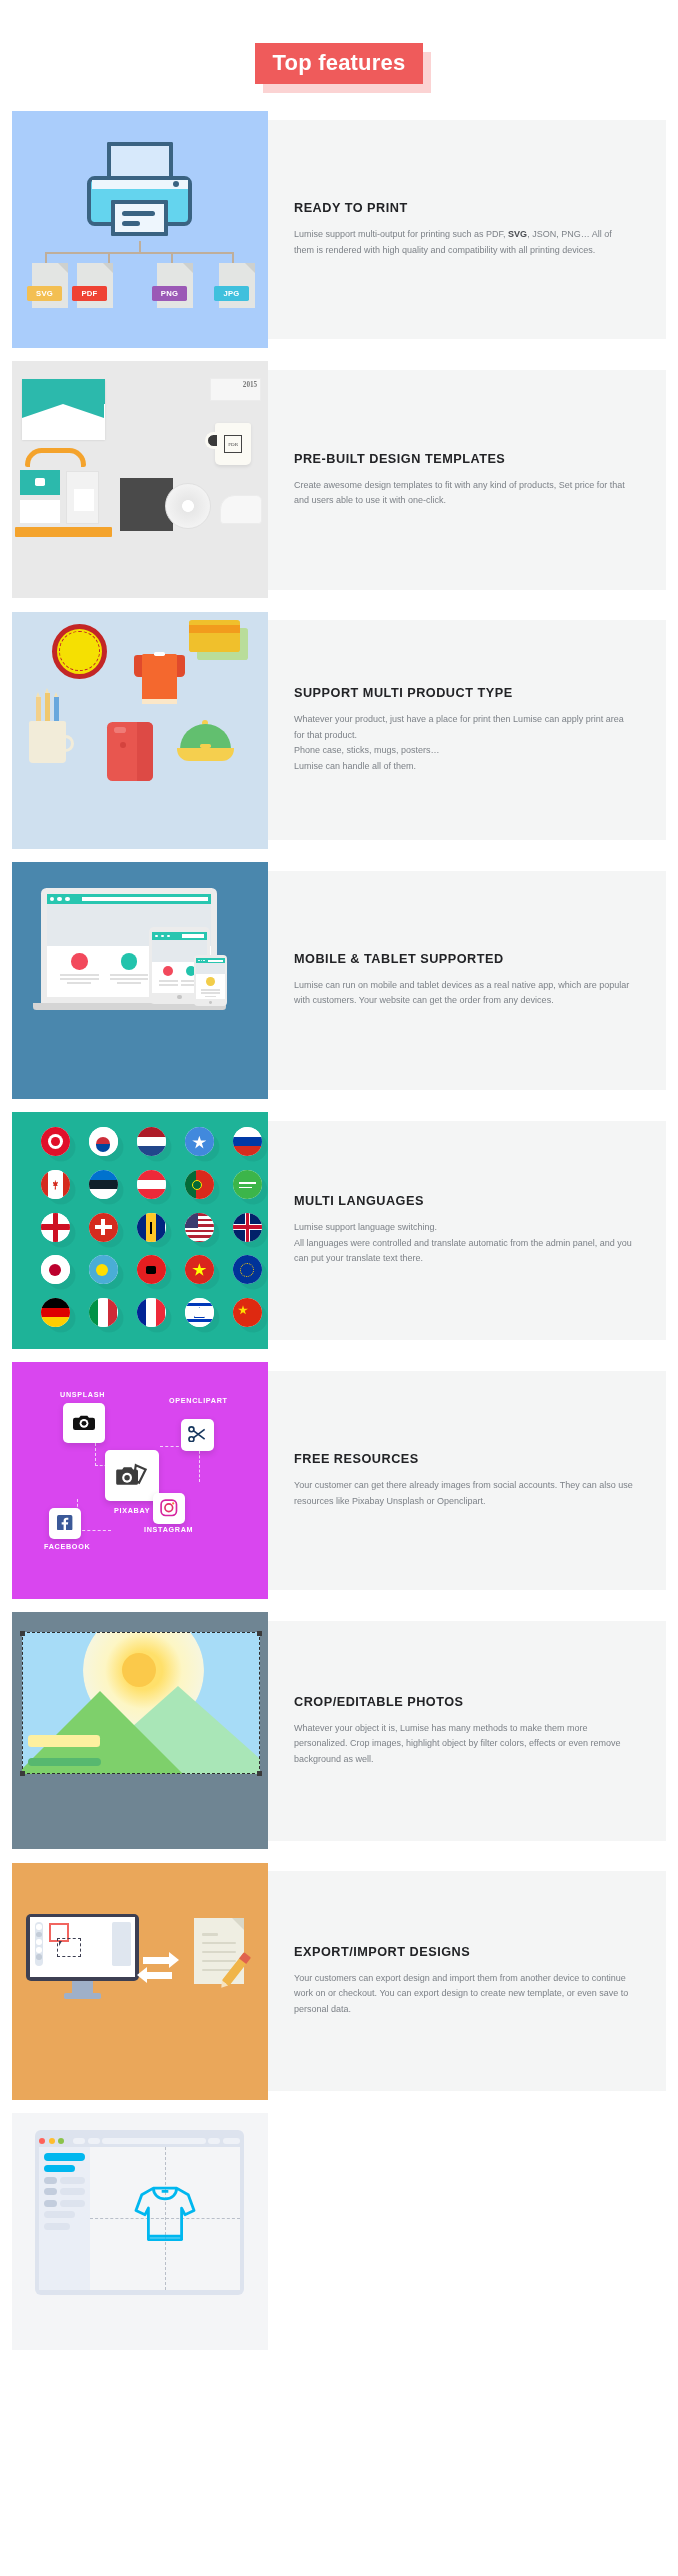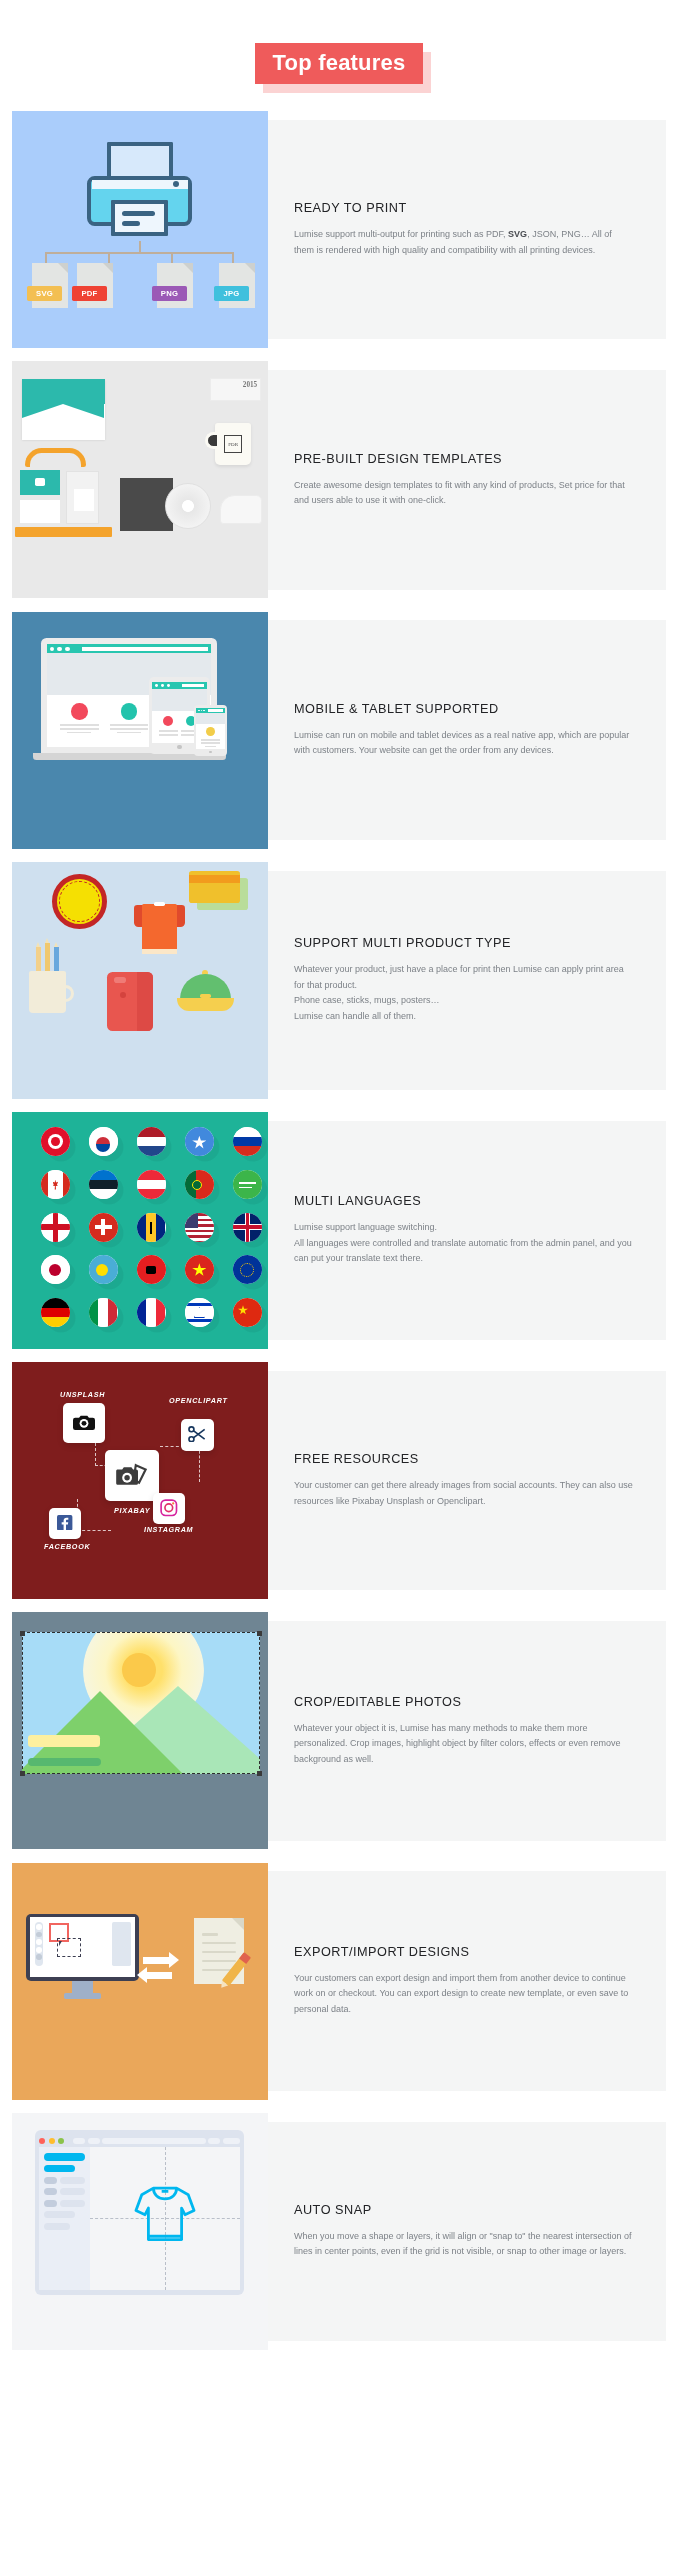--- a/index.html
+++ b/index.html
@@ -40,21 +40,21 @@
     position: absolute;
     left: 12px; top: 8.8px; right: 12px; bottom: 8.8px;
     background: #f4f5f5;
     padding: 0 32px 0 282px;
     display: flex;
     flex-direction: column;
     justify-content: center;
   }
   .feature h3 {
     font-size: 12.7px;
-    font-weight: 400;
+    font-weight: 700;
     letter-spacing: 0.5px;
     color: #222326;
     margin-bottom: 12px;
     text-transform: uppercase;
   }
   .feature p {
     font-size: 9px;
     line-height: 1.72;
     color: #7d8288;
     max-width: 352px;
@@ -181,21 +181,21 @@
 
   
   .bg-flags { background: #1eb398; }
   .flaggrid { position: absolute; left: 29px; top: 15.4px; display: grid; grid-template-columns: repeat(5, 36px);
               grid-template-rows: repeat(5, 35px); gap: 7.7px 12px; }
   .flag { width: 29px; height: 29px; border-radius: 50%; overflow: hidden; position: relative; background: #fff;
           box-shadow: 5.5px 5.5px 0 rgba(0,0,0,.05); }
   .flag > span { position: absolute; display: block; }
 
   
-  .bg-res { background: #7f1d1d; font-style: italic; }
+  .bg-res { background: #d946ef; }
   .restile { position: absolute; background: #fff; border-radius: 5px; box-shadow: 0 2.2px 6.6px rgba(0,0,0,.13);
              display: flex; align-items: center; justify-content: center; }
   .reslabel { position: absolute; color: #fff; font-size: 7.2px; font-weight: 700; letter-spacing: 0.7px; }
   .dashline { position: absolute; border: 0.6px dashed rgba(255,255,255,.75); }
 
   
   .bg-exp { background: #eaa75a; }
   .monitor { left: 14.3px; top: 51px; width: 113px; }
   .monitor .bez { width: 113px; height: 67px; background: #3d3f52; border-radius: 5px; padding: 3.9px; }
   .monitor .win { width: 100%; height: 100%; background: #fff; position: relative; }
@@ -321,20 +321,63 @@
         <div class="mk mk-ticket">
           <div class="yr">2015</div>
         </div>
         <div class="mk mk-mug">
           <div class="handle"></div>
           <div class="sq" style="font-size:5px;display:flex;align-items:center;justify-content:center;color:#444">FDR</div>
         </div>
         <div class="mk mk-cd"></div>
         <div class="mk-disc abs"></div>
         <div class="mk mk-shoe"></div>
+      </div>
+    </div>
+  </section>
+
+  <section class="feature">
+    <div class="text-panel">
+      <h3>SUPPORT MULTI PRODUCT TYPE</h3>
+      <p>Whatever your product, just have a place for print then Lumise can apply print area for that product.
+Phone case, sticks, mugs, posters…
+Lumise can handle all of them.</p>
+    </div>
+    <div class="art bg-prod">
+      <div class="art-inner">
+        <div class="abs pin"></div>
+        <div class="abs tee">
+          <div class="slv-l"></div>
+            <div class="slv-r"></div>
+            <div class="body"></div>
+            <div class="nk"></div>
+            <div class="hem"></div>
+        </div>
+        <div class="abs ccard">
+          <div class="shadowcard"></div>
+            <div class="band"></div>
+        </div>
+        <div class="abs mugpen">
+          <div class="pencil" style="left:7.7px;background:#f3d08a"></div>
+          <div class="pencil" style="left:16.5px;background:#f0c86f;height:35px;bottom:35px"></div>
+          <div class="pencil" style="left:25px;background:#69a8dd"></div>
+          <div class="cup"></div>
+            <div class="hdl"></div>
+        </div>
+        <div class="abs phonecase">
+          <div class="hl"></div>
+            <div class="cam"></div>
+            <div class="lens"></div>
+        </div>
+        <div class="abs cap">
+          <div class="btn"></div>
+            <div class="crown"></div>
+            <div class="lbl"></div>
+            <div class="brim"></div>
+        </div>
       </div>
     </div>
   </section>
 
   <section class="feature">
     <div class="text-panel">
       <h3>MOBILE &amp; TABLET SUPPORTED</h3>
       <p>Lumise can run on mobile and tablet devices as a real native app, which are popular with customers. Your website can get the order from any devices.</p>
     </div>
     <div class="art bg-devices">
@@ -414,63 +457,20 @@
             </div>
           </div>
           <div class="homebtn" style="width:2.8px;height:2.8px"></div>
         </div>
       </div>
     </div>
   </section>
 
   <section class="feature">
     <div class="text-panel">
-      <h3>SUPPORT MULTI PRODUCT TYPE</h3>
-      <p>Whatever your product, just have a place for print then Lumise can apply print area for that product.
-Phone case, sticks, mugs, posters…
-Lumise can handle all of them.</p>
-    </div>
-    <div class="art bg-prod">
-      <div class="art-inner">
-        <div class="abs pin"></div>
-        <div class="abs tee">
-          <div class="slv-l"></div>
-            <div class="slv-r"></div>
-            <div class="body"></div>
-            <div class="nk"></div>
-            <div class="hem"></div>
-        </div>
-        <div class="abs ccard">
-          <div class="shadowcard"></div>
-            <div class="band"></div>
-        </div>
-        <div class="abs mugpen">
-          <div class="pencil" style="left:7.7px;background:#f3d08a"></div>
-          <div class="pencil" style="left:16.5px;background:#f0c86f;height:35px;bottom:35px"></div>
-          <div class="pencil" style="left:25px;background:#69a8dd"></div>
-          <div class="cup"></div>
-            <div class="hdl"></div>
-        </div>
-        <div class="abs phonecase">
-          <div class="hl"></div>
-            <div class="cam"></div>
-            <div class="lens"></div>
-        </div>
-        <div class="abs cap">
-          <div class="btn"></div>
-            <div class="crown"></div>
-            <div class="lbl"></div>
-            <div class="brim"></div>
-        </div>
-      </div>
-    </div>
-  </section>
-
-  <section class="feature">
-    <div class="text-panel">
       <h3>MULTI LANGUAGES</h3>
       <p>Lumise support language switching.
 All languages were controlled and translate automatic from the admin panel, and you can put your translate text there.</p>
     </div>
     <div class="art bg-flags">
       <div class="flaggrid">
 
         <div class="flag">
             <span style="inset:0;background:#e0102a"></span>
             <span style="left:6.6px;top:6.6px;width:15.4px;height:15.4px;border-radius:50%;background:#fff"></span>
@@ -734,24 +734,20 @@
         </div>
         <div class="abs" style="left:220px;top:88px;width:8.8px;height:36px;background:#f0b54a;transform:rotate(38deg);border-radius:1.1px">
           <div style="position:absolute;left:0;top:0;width:8.8px;height:7.7px;background:#e0624f;border-radius:1.1px 1.1px 0 0"></div>
           <div style="position:absolute;left:0;bottom:-5.5px;border-left:4.4px solid transparent;border-right:4.4px solid transparent;border-top:6px solid #f5e3c0"></div>
         </div>
       </div>
     </div>
   </section>
 
   <section class="feature">
-    <div class="text-panel">
-      <h3>AUTO SNAP</h3>
-      <p>When you move a shape or layers, it will align or "snap to" the nearest intersection of lines in center points, even if the grid is not visible, or snap to other image or layers.</p>
-    </div>
     <div class="art bg-snap">
       <div class="art-inner">
         <div class="snapwin">
           <div class="tb">
             <i style="background:#ff6159"></i>
             <i style="background:#ffbd2e"></i>
             <i style="background:#8bc34a"></i>
             <span class="pill" style="width:12px;margin-left:5.5px"></span>
             <span class="pill" style="width:12px"></span>
             <span class="pill" style="flex:1"></span>

